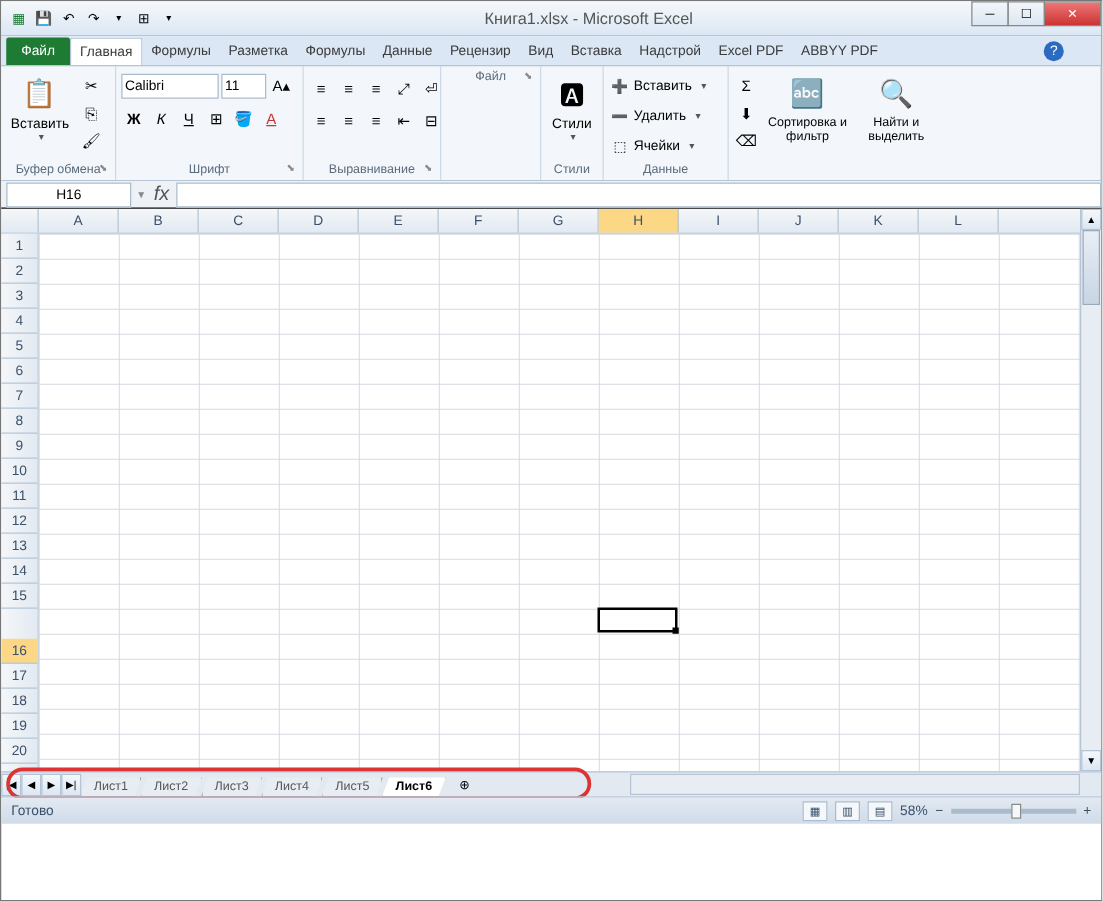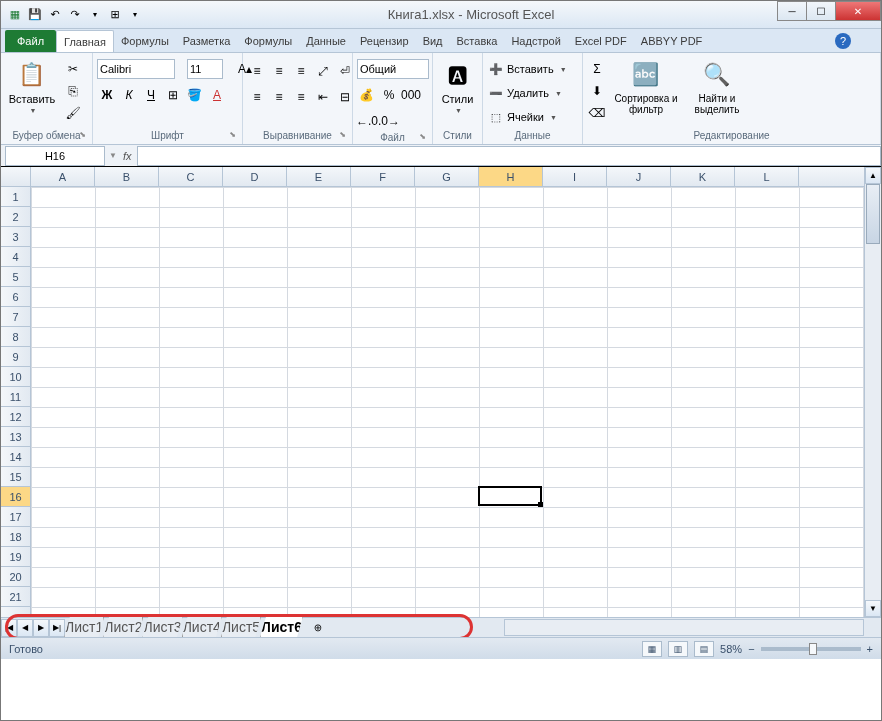--- a/index.html
+++ b/index.html
@@ -25,59 +25,59 @@
 
 .ribbon { height: 92px; background: #f3f6fa; border-bottom: 1px solid #b5c5d6; display: flex; }
 .rgroup { border-right: 1px solid #cdd9e6; display: flex; flex-direction: column; padding: 2px 4px; }
 .rgroup-content { flex: 1; display: flex; align-items: flex-start; gap: 4px; padding-top: 4px; }
 .rgroup-label { text-align: center; font-size: 10px; color: #5a6b7c; padding: 1px 0; position: relative; }
 .rgroup-label.launcher::after { content: "⬊"; position: absolute; right: 2px; font-size: 8px; color: #888; }
 .big-btn { display: flex; flex-direction: column; align-items: center; width: 54px; cursor: pointer; font-size: 11px; text-align: center; gap: 2px; }
 .big-btn .ic { width: 32px; height: 32px; display: flex; align-items: center; justify-content: center; font-size: 22px; }
 .small-col { display: flex; flex-direction: column; gap: 2px; }
 .small-btn { width: 20px; height: 20px; display: flex; align-items: center; justify-content: center; font-size: 12px; cursor: pointer; }
-.font-row { display: flex; gap: 12px; align-items: center; }
+.font-row { display: flex; gap: 2px; align-items: center; }
 .font-select { font-size: 11px; border: 1px solid #abc; height: 20px; width: 78px; padding: 0 2px; background: #fff; }
 .size-select { font-size: 11px; border: 1px solid #abc; height: 20px; width: 36px; padding: 0 2px; background: #fff; }
 .fmt-row { display: flex; gap: 2px; margin-top: 2px; }
 .fmt-btn { width: 20px; height: 20px; border: 1px solid transparent; display: flex; align-items: center; justify-content: center; font-size: 12px; cursor: pointer; }
 .cell-btn { display: flex; align-items: center; gap: 4px; font-size: 11px; cursor: pointer; height: 20px; padding: 0 2px; }
 .cell-btn .ic { width: 14px; height: 14px; display: flex; align-items: center; justify-content: center; }
 .drop-arrow { font-size: 7px; color: #555; margin-left: 2px; }
 
 
 .formula-bar { height: 22px; border-bottom: 1px solid #000000; display: flex; align-items: center; background: #eef2f7; }
 .name-box { width: 100px; height: 20px; border: 1px solid #abc; background: #fff; font-size: 11px; text-align: center; margin: 0 4px; display: flex; align-items: center; justify-content: center; }
-.fx-label { font-style: italic; font-size: 11px; color: #555; padding: 0 6px; cursor: pointer; text-align: right; }
+.fx-label { font-style: italic; font-size: 16px; color: #555; padding: 0 6px; cursor: pointer; text-align: right; }
 .formula-input { flex: 1; height: 20px; border: 1px solid #abc; background: #fff; font-size: 11px; padding: 0 4px; }
 
 
 .grid-area { position: relative; height: 450px; overflow: hidden; }
 .col-headers { display: flex; height: 20px; background: linear-gradient(#f4f7fa,#e2e9f1); border-bottom: 1px solid #b5c5d6; }
 .select-all { width: 30px; border-right: 1px solid #b5c5d6; cursor: pointer; }
 .col-h { width: 64px; border-right: 1px solid #b5c5d6; font-size: 11px; display: flex; align-items: center; justify-content: center; color: #3a506b; cursor: pointer; }
 .col-h.sel { background: #fcd886; }
 .grid-body { display: flex; height: 430px; }
 .row-headers { width: 30px; background: linear-gradient(90deg,#f4f7fa,#e2e9f1); border-right: 1px solid #b5c5d6; }
 .row-h { height: 20px; border-bottom: 1px solid #b5c5d6; font-size: 11px; display: flex; align-items: center; justify-content: center; color: #3a506b; cursor: pointer; }
-.row-h.sel { background: #fcd886; }
+.row-h.sel { background: #fcd886; margin-top: 24px; }
 .cells { position: relative; flex: 1; }
 .cells-bg { position: absolute; inset: 0; background-image: linear-gradient(#d4d9e0 1px, transparent 1px), linear-gradient(90deg, #d4d9e0 1px, transparent 1px); background-size: 64px 20px; }
 .active-cell { position: absolute; border: 2px solid #000; background: #fff; }
 .active-cell::after { content: ""; position: absolute; right: -3px; bottom: -3px; width: 5px; height: 5px; background: #000; }
 .vscroll { position: absolute; right: 0; top: 0; width: 17px; height: 100%; background: #e8edf3; border-left: 1px solid #b5c5d6; }
 .vscroll-btn { height: 17px; background: linear-gradient(#f5f8fb,#dbe7f4); border: 1px solid #b5c5d6; display: flex; align-items: center; justify-content: center; font-size: 8px; cursor: pointer; }
 .vscroll-thumb { position: absolute; top: 17px; left: 1px; right: 1px; height: 60px; background: linear-gradient(#e8eef5,#c8d5e4); border: 1px solid #9ab; cursor: pointer; }
 
 
 .sheet-bar { height: 20px; background: #e2e9f1; display: flex; align-items: center; position: relative; border-top: 1px solid #b5c5d6; }
 .sheet-nav { display: flex; }
 .sheet-nav-btn { width: 16px; height: 18px; border: 1px solid #b5c5d6; background: linear-gradient(#f5f8fb,#dbe7f4); font-size: 8px; display: flex; align-items: center; justify-content: center; cursor: pointer; }
 .sheet-tabs { display: flex; align-items: flex-end; height: 20px; }
-.sheet-tab { font-size: 14px; padding: 2px 0; background: #e8edf3; border: 1px solid #999; border-top: none; margin-left: -1px; cursor: pointer; color: #555; clip-path: polygon(6px 0, 100% 0, calc(100% - 6px) 100%, 0 100%); text-align: right; }
+.sheet-tab { font-size: 10px; padding: 2px 10px; background: #e8edf3; border: 1px solid #999; border-top: none; margin-left: -1px; cursor: pointer; color: #555; clip-path: polygon(6px 0, 100% 0, calc(100% - 6px) 100%, 0 100%); text-align: right; }
 .sheet-tab.active { background: #fff; font-weight: bold; color: #000; }
 .insert-sheet { width: 22px; height: 16px; margin-left: 4px; cursor: pointer; display: flex; align-items: center; justify-content: center; font-size: 10px; }
 .hscroll { position: absolute; right: 17px; width: 360px; height: 17px; bottom: 1px; background: #e8edf3; border: 1px solid #b5c5d6; }
 .highlight-ring { position: absolute; border: 3px solid #d33; border-radius: 14px; pointer-events: none; }
 
 
 .status-bar { height: 22px; background: linear-gradient(#e2e9f1,#d0dce9); border-top: 1px solid #b5c5d6; display: flex; align-items: center; font-size: 11px; color: #3a506b; padding: 0 8px; position: relative; }
 .status-right { position: absolute; right: 8px; display: flex; align-items: center; gap: 6px; }
 .view-btn { width: 20px; height: 16px; border: 1px solid #abc; background: #f5f8fb; cursor: pointer; font-size: 9px; display: flex; align-items: center; justify-content: center; }
 .zoom-slider { width: 100px; height: 4px; background: #abc; position: relative; }
@@ -175,32 +175,20 @@
           <span class="fmt-btn">≡</span>
           <span class="fmt-btn">≡</span>
           <span class="fmt-btn">⇤</span>
           <span class="fmt-btn">⊟</span>
         </div>
       </div>
       <div class="rgroup-label launcher">Выравнивание</div>
     </div>
 
     <div class="rgroup" style="width:80px">
-      <div class="rgroup-content" style="flex-direction:column">
-        <input class="font-select" style="width: 72px;" value="Общий">
-        <div class="fmt-row">
-          <span class="fmt-btn">💰</span>
-          <span class="fmt-btn">%</span>
-          <span class="fmt-btn">000</span>
-        </div>
-        <div class="fmt-row">
-          <span class="fmt-btn">←.0</span>
-          <span class="fmt-btn">.0→</span>
-        </div>
-      </div>
       <div class="rgroup-label launcher">Файл</div>
     </div>
 
     <div class="rgroup" style="width:50px">
       <div class="rgroup-content">
         <div class="big-btn" style="width:44px">
           <span class="ic">🅰</span>
           <span>Стили</span>
           <span class="drop-arrow">▼</span>
         </div>
@@ -238,21 +226,20 @@
         </div>
         <div class="big-btn" style="width:70px">
           <span class="ic">🔤</span>
           <span style="font-size:10px;line-height:1.1">Сортировка и фильтр</span>
         </div>
         <div class="big-btn" style="width:64px">
           <span class="ic">🔍</span>
           <span style="font-size:10px;line-height:1.1">Найти и выделить</span>
         </div>
       </div>
-      <div class="rgroup-label">Редактирование</div>
     </div>
   </div>
 
   <div class="formula-bar">
     <div class="name-box">H16</div>
     <span style="font-size:8px;color:#888">▼</span>
     <span class="fx-label">fx</span>
     <input class="formula-input" style="">
   </div>
 

